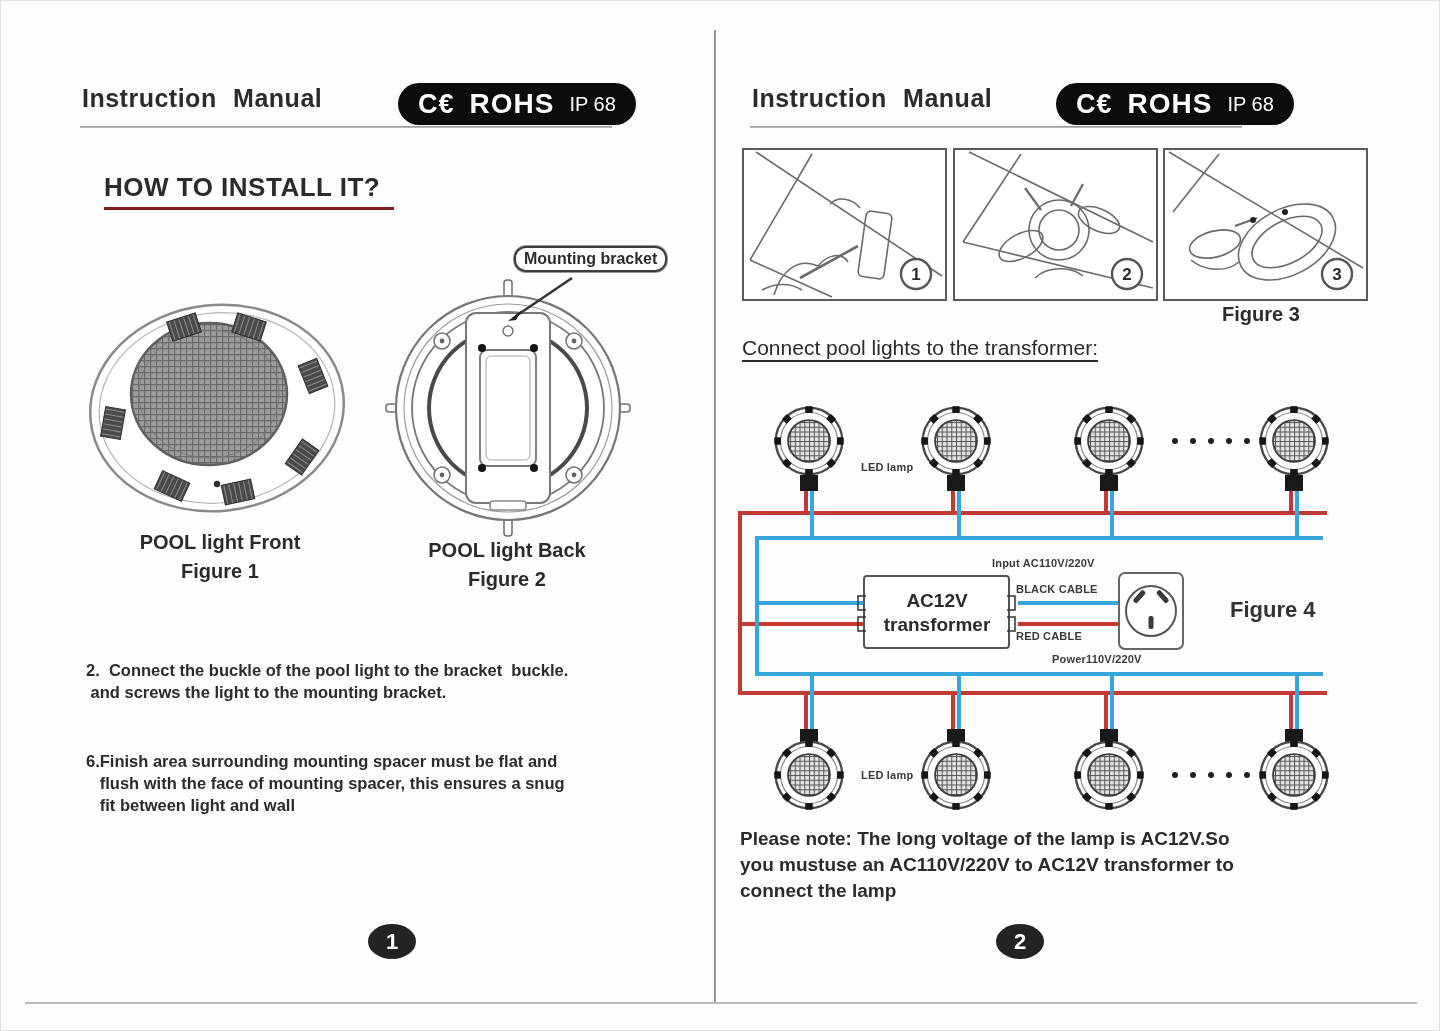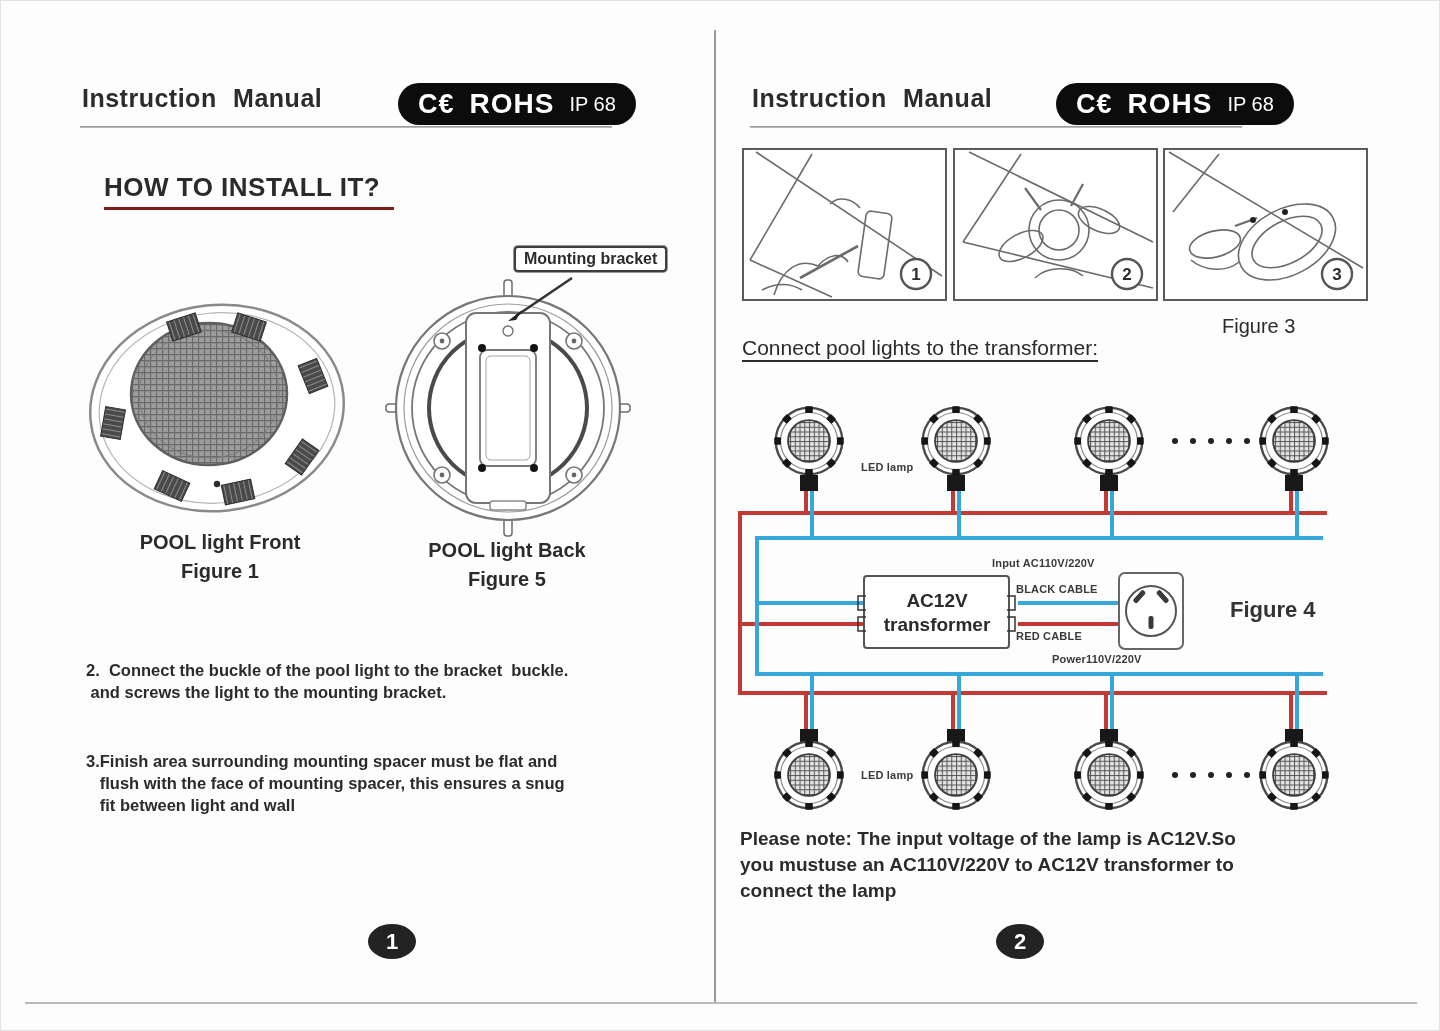--- a/index.html
+++ b/index.html
@@ -21,26 +21,26 @@
   .big-head{font-size:26px;font-weight:bold;letter-spacing:.5px;border-bottom:3px solid #7f1d1d;
     padding:0 14px 4px 0;display:inline-block;white-space:nowrap;}
   .sub-head{font-size:21px;font-weight:normal;text-decoration:underline;text-underline-offset:5px;
     text-decoration-thickness:2px;white-space:nowrap;}
   .fig-caption{font-size:20px;font-weight:bold;text-align:center;line-height:1.45;}
   .steps{font-size:16.5px;font-weight:600;line-height:1.33;white-space:pre-wrap;}
   .steps .step{margin-bottom:3px;}
   .note{font-size:19px;font-weight:600;line-height:1.38;white-space:pre-line;}
   .page-num{width:48px;height:35px;border-radius:50%;background:#232323;color:#fff;
     display:flex;align-items:center;justify-content:center;font-size:22px;font-weight:bold;}
-  .bracket-label{border:2px solid #3d3d3d;border-radius:4px;background:#fff;
+  .bracket-label{border:2px solid #3d3d3d;border-radius:12px;background:#fff;
     box-shadow:0 0 0 1px #999;padding:2px 8px;font-size:16px;font-weight:bold;white-space:nowrap;}
   .panel{border:2px solid #5a5a5a;background:#fff;}
   .divider{background:#9a9a9a;}
   .edge-line{background:#b9b9b9;}
-  .fig3-cap, .small-cap{font-size:20px;font-weight:normal;margin-top:12px;}
+  .fig3-cap, .small-cap{font-size:20px;font-weight:bold;}
   svg text{font-family:"Liberation Sans", sans-serif;fill:#2b2b2b;}
   .diag-label{font-size:11px;font-weight:600;fill:#3a3a3a;letter-spacing:.2px;}
   .fig4-text{font-size:22px;font-weight:bold;fill:#333;}
   .xfmr-text{font-size:19px;font-weight:bold;}
   .circ-num{font-size:17px;font-weight:bold;}
 </style>
 </head>
 <body>
 
 <div class="sheet">
@@ -141,26 +141,26 @@
 
     <div class="abs bracket-label" style="left:514px;top:246px;">Mounting bracket</div>
     <svg class="abs" style="left:498px;top:274px;" width="90" height="52" viewBox="0 0 90 52">
       <line x1="74" y1="4" x2="18" y2="42" stroke="#333" stroke-width="2.5"></line>
       <polygon points="10,47 24,36 18,46" fill="#222"></polygon>
     </svg>
 
     <div class="abs fig-caption" style="left:100px;top:528px;width:240px;white-space:pre-line;">POOL light Front
 Figure 1</div>
     <div class="abs fig-caption" style="left:392px;top:536px;width:230px;white-space:pre-line;">POOL light Back
-Figure 5</div>
+Figure 2</div>
 
     <div class="abs steps" style="left:86px;top:616px;width:624px;">
       <div class="step">2.  Connect the buckle of the pool light to the bracket  buckle.
  and screws the light to the mounting bracket.</div>
-      <div class="step">3.Finish area surrounding mounting spacer must be flat and
+      <div class="step">6.Finish area surrounding mounting spacer must be flat and
    flush with the face of mounting spacer, this ensures a snug
    fit between light and wall</div>
       
       
     </div>
 
     <div class="abs page-num" style="left:368px;top:924px;">1</div>
   </div>
 
   <div>
@@ -347,20 +347,20 @@
 
       <text class="diag-label" x="134" y="88">LED lamp</text>
       <text class="diag-label" x="134" y="396">LED lamp</text>
       <text class="diag-label" x="265" y="184">Input AC110V/220V</text>
       <text class="diag-label" x="289" y="210">BLACK CABLE</text>
       <text class="diag-label" x="289" y="257">RED CABLE</text>
       <text class="diag-label" x="325" y="280">Power110V/220V</text>
       <text class="fig4-text" x="503" y="234">Figure 4</text>
     </svg>
 
-    <div class="abs note" style="left:740px;top:826px;width:640px;">Please note: The input voltage of the lamp is AC12V.So
+    <div class="abs note" style="left:740px;top:826px;width:640px;">Please note: The long voltage of the lamp is AC12V.So
 you mustuse an AC110V/220V to AC12V transformer to
 connect the lamp</div>
 
     <div class="abs page-num" style="left:996px;top:924px;">2</div>
   </div>
 
 </div>
 
 </body></html>

